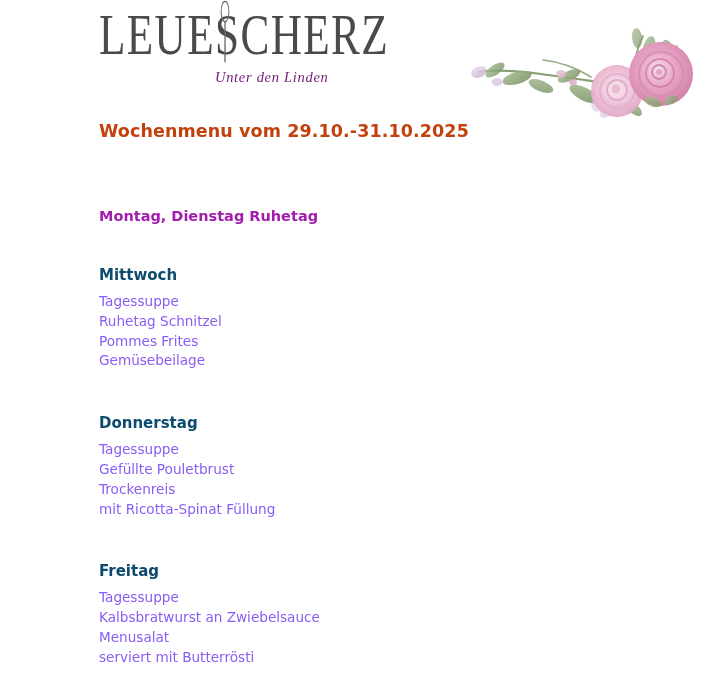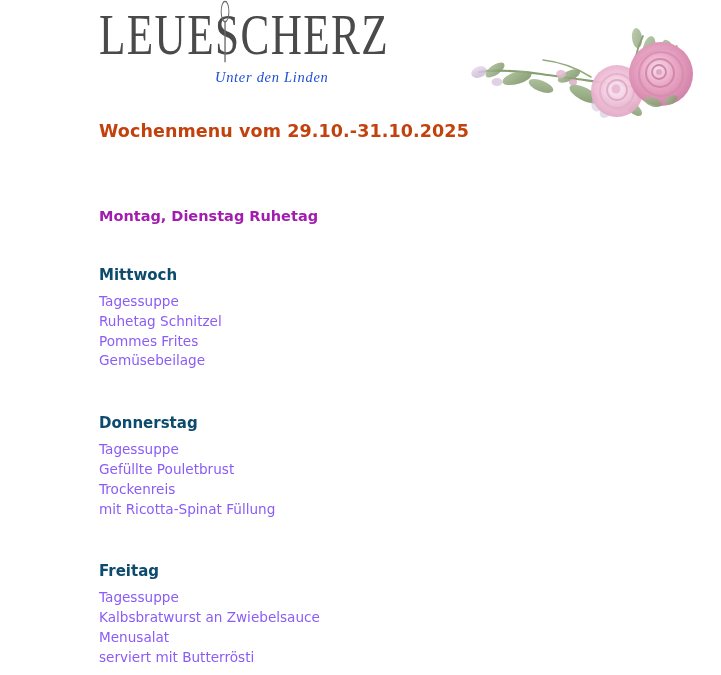--- a/index.html
+++ b/index.html
@@ -49,21 +49,21 @@
   #logo-divider {
     position: relative;
     display: inline-block;
     width: 22px;
     height: 54px;
   }
   #logo-divider svg { position: absolute; left: 4px; top: 2px; }
   #logo-tagline {
     margin-top: 5px;
     margin-left: 116px;
-    color: #1d4ed8;
+    color: #701a75;
     font-family: "Liberation Serif", "DejaVu Serif", serif;
     font-style: italic;
     font-size: 14.5px;
     letter-spacing: 0.7px;
     white-space: nowrap;
   }
 
   
   #floral {
     position: absolute;

